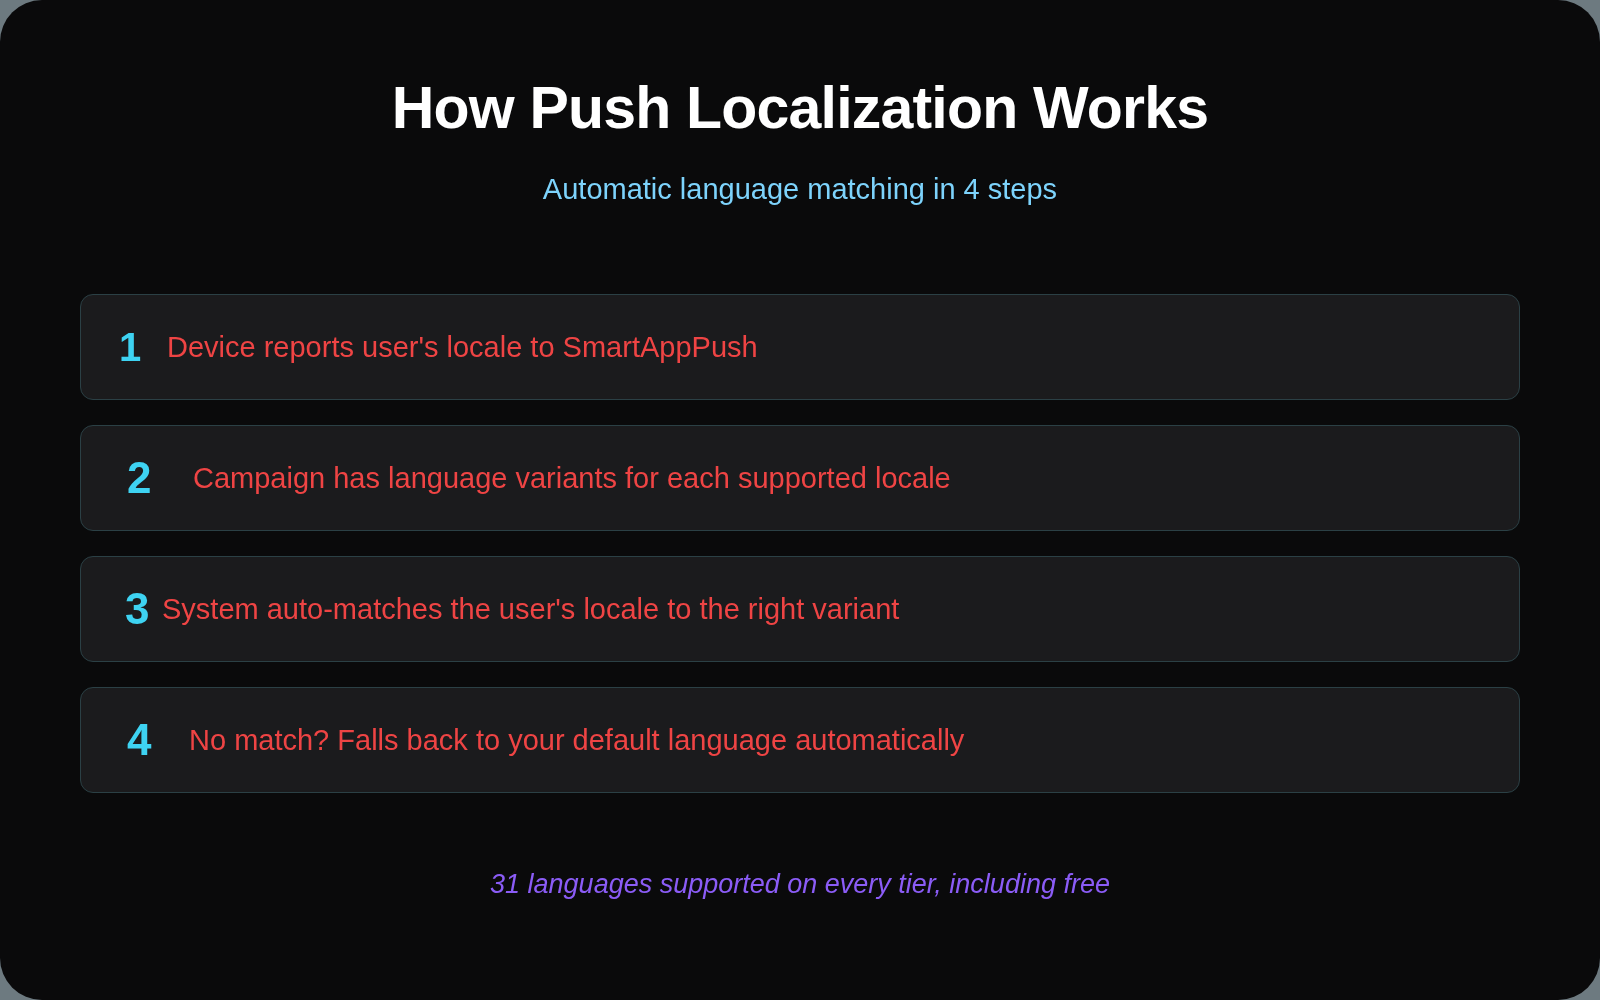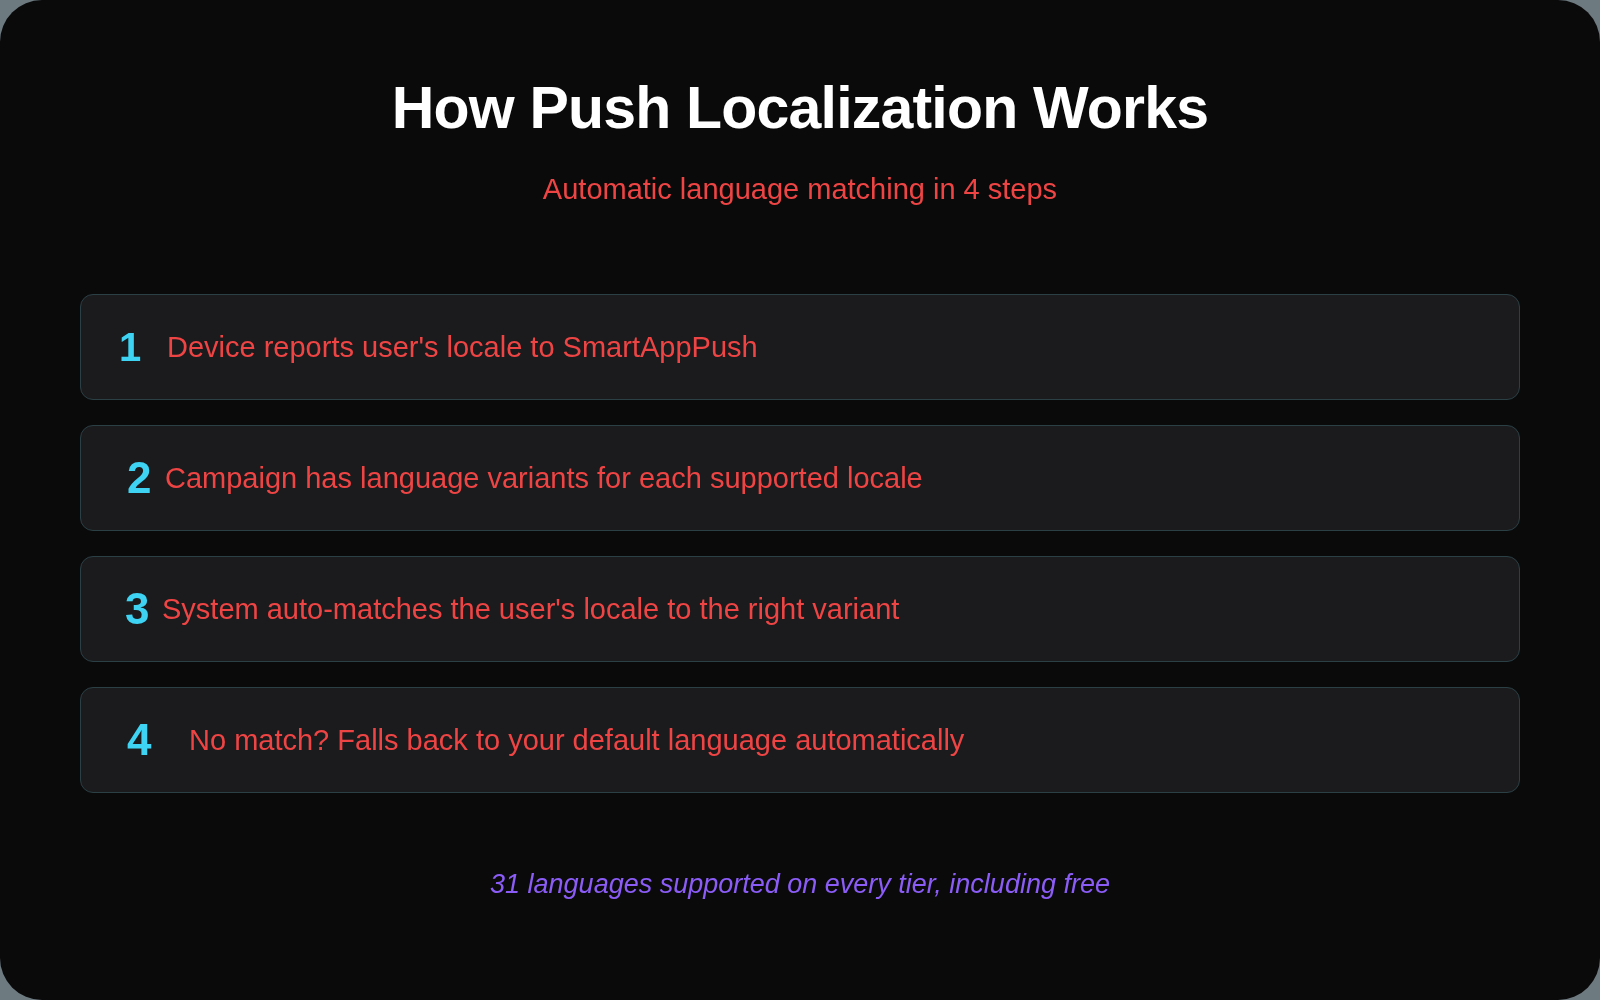--- a/index.html
+++ b/index.html
@@ -42,21 +42,21 @@
     color: #ffffff;
     line-height: 1.1;
   }
 
   .page-subtitle {
     margin: 0;
     padding-top: 31px;
     font-family: "Liberation Sans", sans-serif;
     font-size: 29px;
     font-weight: 400;
-    color: #ef4444;
+    color: #7dd3fc;
     line-height: 1.2;
   }
 
   .steps-list {
     position: absolute;
     top: 294px;
     left: 80px;
     width: 1440px;
     display: flex;
     flex-direction: column;
@@ -93,21 +93,21 @@
   .step-text {
     font-family: "Liberation Sans", sans-serif;
     font-size: 29px;
     font-weight: 400;
     color: #ef4444;
     line-height: 1.25;
     white-space: nowrap;
   }
 
   .step-card.s1 .step-text { margin-left: 22px; }
-  .step-card.s2 .step-text { margin-left: 8px; }
+  .step-card.s2 .step-text { margin-left: 36px; }
   .step-card.s3 .step-text { margin-left: 7px; }
   .step-card.s4 .step-text { margin-left: 32px; }
 
   .footer-note {
     position: absolute;
     top: 868px;
     left: 0;
     width: 1600px;
     text-align: center;
     font-family: "Liberation Sans", sans-serif;

